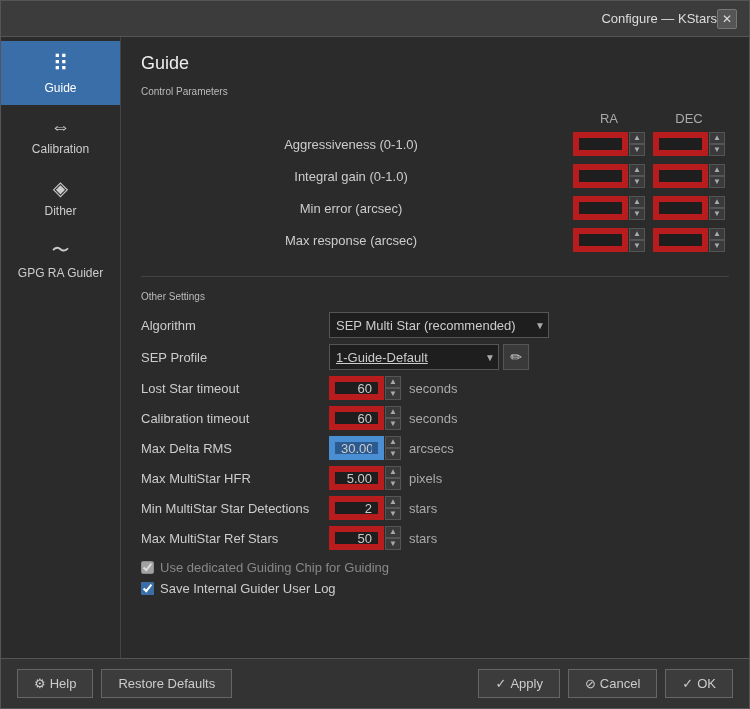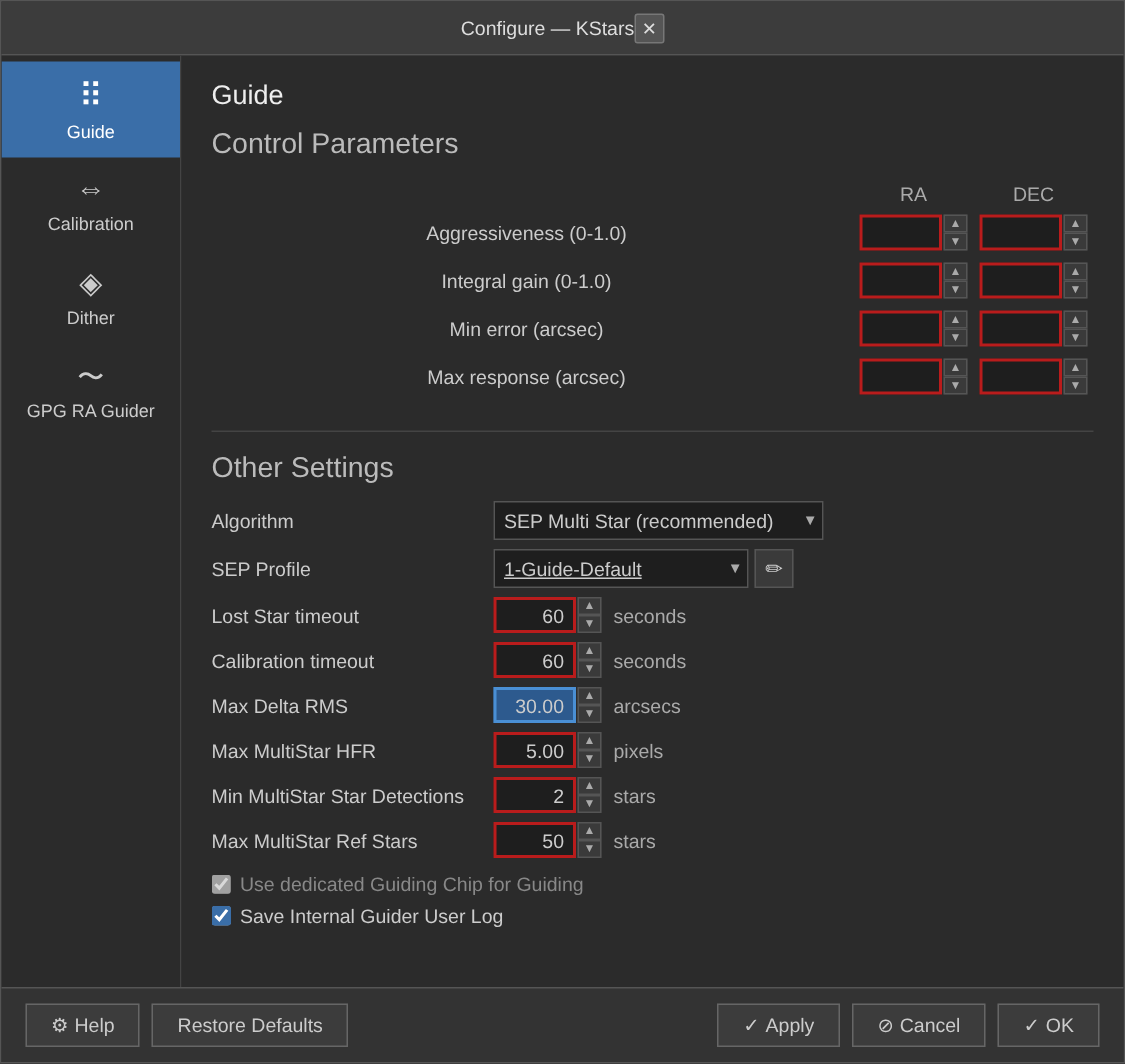--- a/index.html
+++ b/index.html
@@ -20,21 +20,21 @@
       background: #2b2b2b;
       border: 1px solid #555;
       display: flex;
       flex-direction: column;
     }
     .title-bar {
       background: #3c3c3c;
       padding: 6px 12px;
       display: flex;
       align-items: center;
-      justify-content: center;
+      justify-content: flex-end;
       border-bottom: 1px solid #555;
       min-height: 36px;
     }
     .title-bar-text {
       color: #ddd;
       font-size: 13px;
     }
     .close-btn {
       width: 20px;
       height: 20px;
@@ -86,21 +86,21 @@
       padding: 16px 20px;
       overflow-y: auto;
       background: #2b2b2b;
     }
     .page-title {
       font-size: 18px;
       color: #eee;
       margin-bottom: 12px;
     }
     .section-title {
-      font-size: 19px;
+      font-size: 10px;
       color: #bbb;
       margin-bottom: 10px;
     }
     .params-table {
       width: 100%;
       border-collapse: collapse;
       margin-bottom: 20px;
     }
     .params-table td {
       padding: 4px 4px;
@@ -113,21 +113,21 @@
       padding-right: 12px;
       white-space: nowrap;
       text-align: center;
     }
     .spin-input {
       display: flex;
       align-items: center;
     }
     .spin-field {
       background: #1e1e1e;
-      border: 2px solid #b91c1c;
+      border: 6px solid #b91c1c;
       color: #ccc;
       padding: 2px 6px;
       width: 55px;
       font-size: 13px;
       text-align: right;
       height: 24px;
     }
     .spin-field.highlighted {
       background: #2d5a8e;
       border-color: #4a8fd4;

